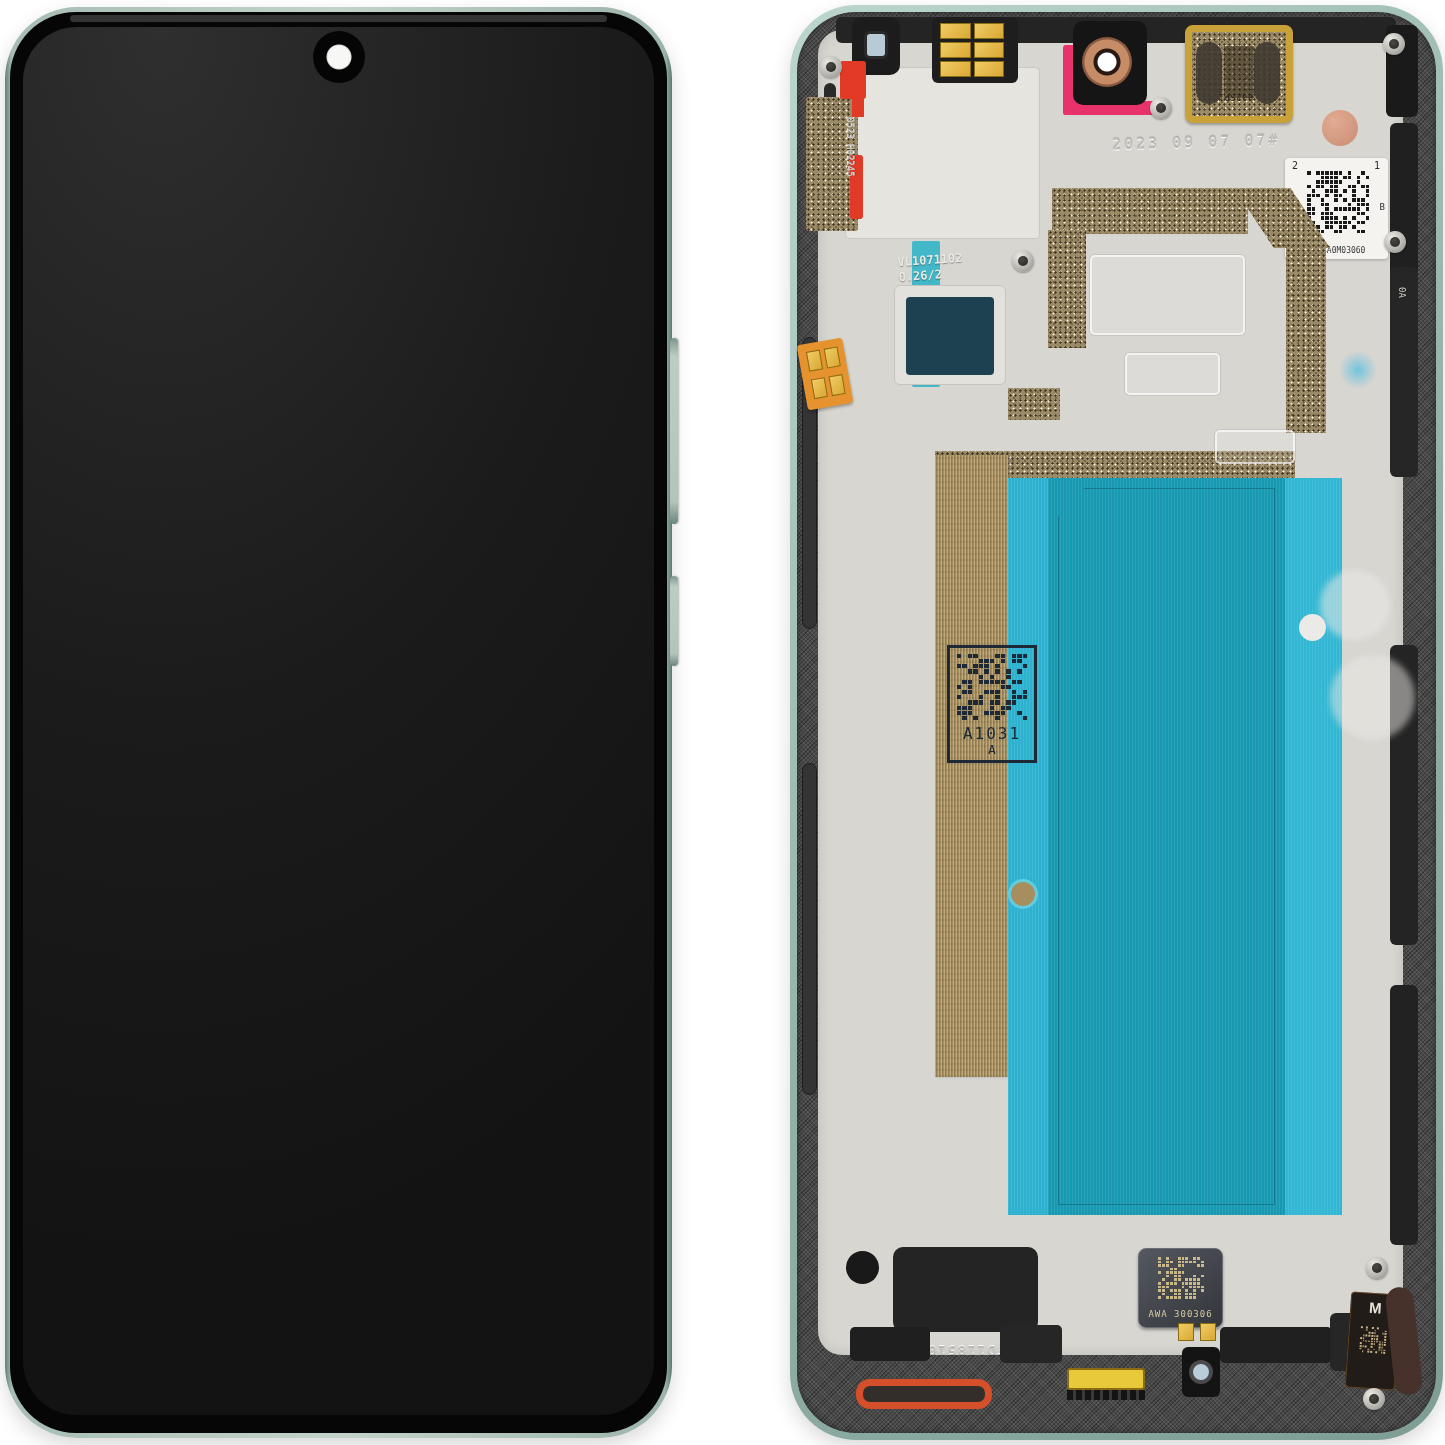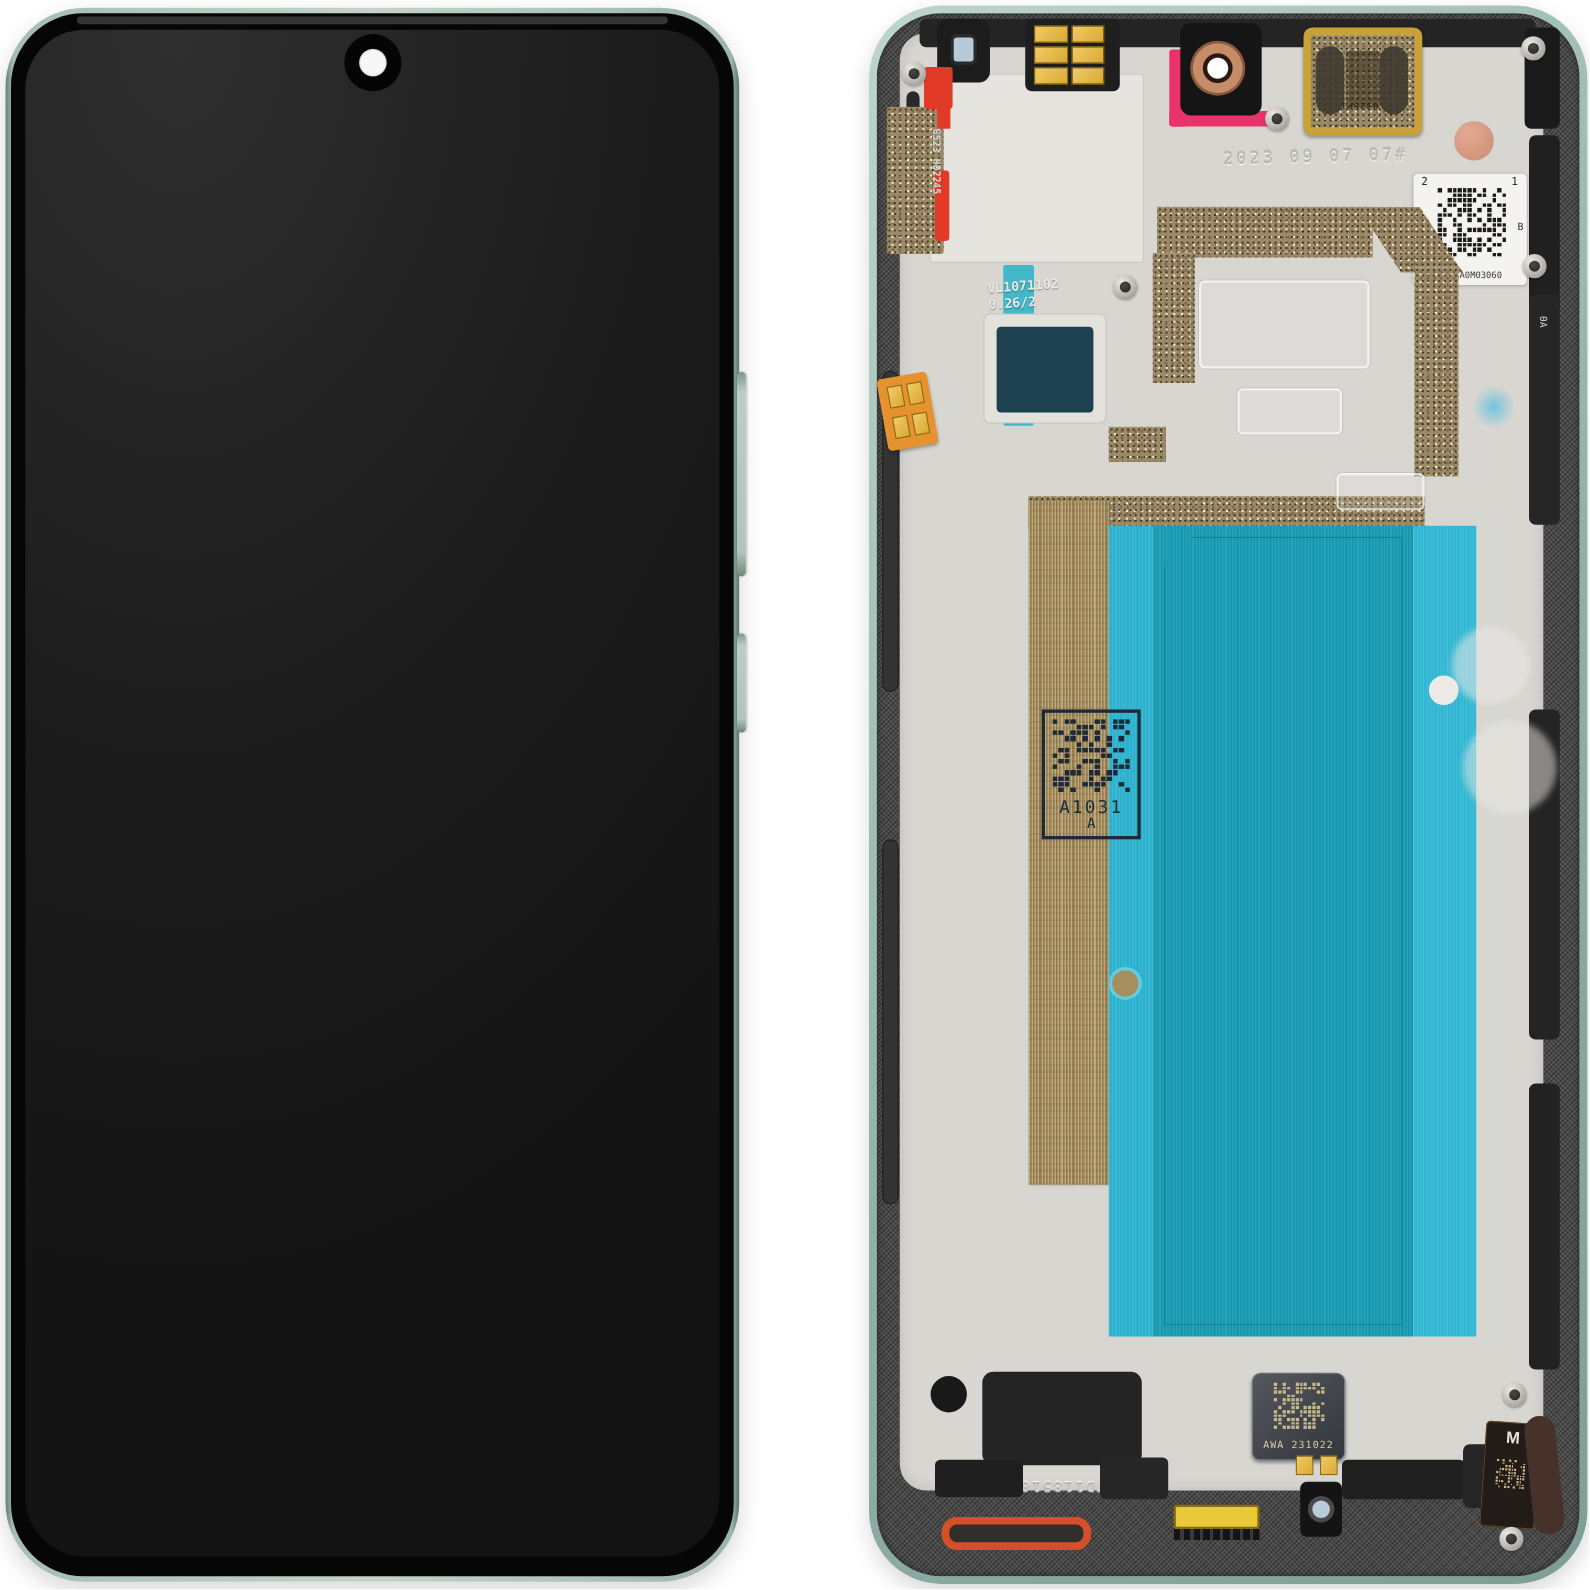--- a/index.html
+++ b/index.html
@@ -684,21 +684,21 @@
           <i style="opacity:1"></i>
           <i style="opacity:1"></i>
           <i style="opacity:1"></i>
           <i style="opacity:0"></i>
           <i style="opacity:1"></i>
           <i style="opacity:1"></i>
           <i style="opacity:1"></i>
           <i style="opacity:0"></i>
           <i style="opacity:0"></i>
         </div>
-      <span class="a mono" style="left:0;right:0;bottom:8px;text-align:center;font-size:9px;color:#d6c9a4;letter-spacing:1px;">AWA 231022</span>
+      <span class="a mono" style="left:0;right:0;bottom:8px;text-align:center;font-size:9px;color:#d6c9a4;letter-spacing:1px;">AWA 300306</span>
     </div>
     <b class="a goldpad" style="left:388px;top:1318px;width:16px;height:18px;"></b>
     <b class="a goldpad" style="left:410px;top:1318px;width:16px;height:18px;"></b>
 
     <div class="a" style="left:277px;top:1363px;width:78px;height:22px;background:#e7c93a;border:2px solid #8a6d12;border-radius:3px;"></div>
     <div class="a" style="left:277px;top:1385px;width:78px;height:10px;background:repeating-linear-gradient(90deg,#141414 0 6px,#3a3a3a 6px 9px);"></div>
 
     <div class="a" style="left:392px;top:1342px;width:38px;height:50px;background:#141414;border-radius:6px;">
       <div class="a" style="left:7px;top:13px;width:24px;height:24px;border-radius:50%;background:#b9cdd9;border:4px solid #4a4a4a;"></div>
     </div>

